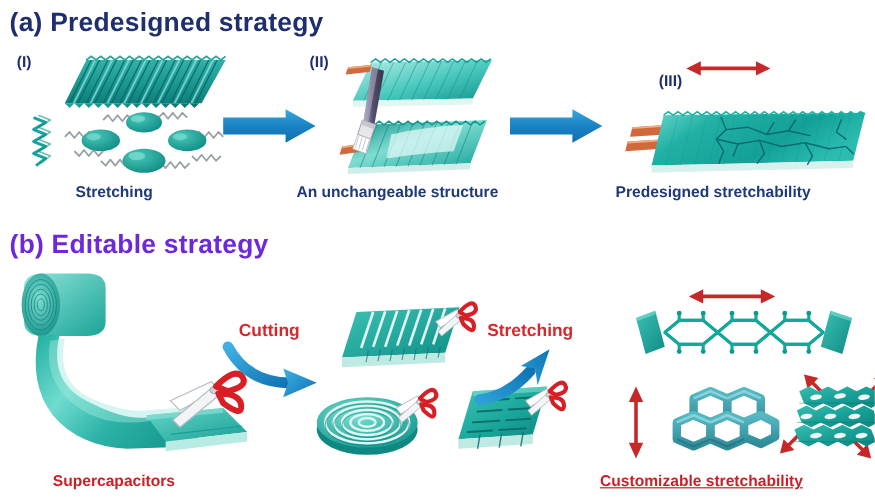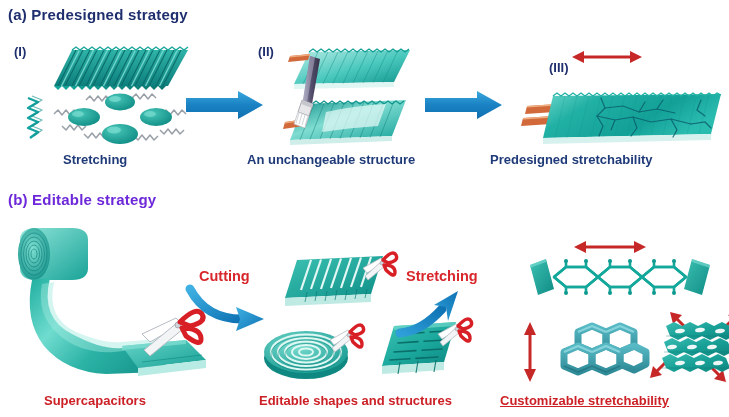--- a/index.html
+++ b/index.html
@@ -6,21 +6,21 @@
   body{
     width:729px;height:417px;position:relative;overflow:hidden;
     font-family:"Liberation Sans", sans-serif;
     background:#ffffff;
   }
   .fig{position:absolute;inset:0;}
   .abs{position:absolute;}
 
   
   .panel-title{
-    font-size:15px;font-weight:bold;letter-spacing:.2px;white-space:nowrap;
+    font-size:22px;font-weight:bold;letter-spacing:.2px;white-space:nowrap;
   }
   .title-a{color:#1f2f6e;}
   .title-b{color:#6d28d9;}
   .roman{
     font-size:13px;font-weight:bold;color:#1f2f6e;white-space:nowrap;
   }
   .caption{
     font-size:13px;font-weight:bold;white-space:nowrap;
   }
   .cap-blue{color:#1f3a78;}
@@ -281,21 +281,21 @@
         <path d="M152,27 L158,18"></path>
         <path d="M166,37 L172,48 L168,55"></path>
         <path d="M186,42 L200,40 L206,46"></path>
         <path d="M110,38 L106,48"></path>
         <path d="M134,30 L140,20"></path>
         <path d="M196,18 L192,28 L200,34"></path>
       </g>
     </svg>
   </div>
 
-  <div class="abs caption cap-blue" style="left:490px;top:152px;">Predesigned stretchability</div>
+  <div class="abs caption cap-blue" style="left:513px;top:152px;">Predesigned stretchability</div>
 
   <div class="abs panel-title title-b" style="left:8px;top:191px;">(b)  Editable strategy</div>
 
   <div class="abs" style="left:10px;top:222px;">
     <svg width="200" height="160" viewBox="0 0 200 160">
       <defs>
         <linearGradient id="ribbon" x1="0" y1="0" x2="1" y2="0.6">
           <stop offset="0" stop-color="#1fae9f"></stop>
             <stop offset="0.35" stop-color="#6fdccf"></stop>
           <stop offset="0.65" stop-color="#2cb3a6"></stop>
@@ -472,21 +472,20 @@
       <g>
         <polygon points="66,16 84,6 87,11 70,21" fill="#ffffff" stroke="#b6bcc4" stroke-width=".8"></polygon>
         <polygon points="68,24 85,9 88,14 71,28" fill="#f2f4f6" stroke="#b6bcc4" stroke-width=".8"></polygon>
         <circle cx="85" cy="11" r="2" fill="#cfd4da" stroke="#9aa1a9" stroke-width=".6"></circle>
         <path d="M86,8 Q96,-3 99,3 Q102,9 91,11 Z" fill="none" stroke="#d81f26" stroke-width="3.4" stroke-linejoin="round"></path>
         <path d="M87,13 Q98,13 98,20 Q98,27 89,18 Z" fill="none" stroke="#d81f26" stroke-width="3.4" stroke-linejoin="round"></path>
       </g>
     </svg>
   </div>
 
-  <div class="abs caption cap-red" style="left:259px;top:393px;">Editable shapes and structures</div>
 
   <div class="abs proc-label" style="left:406px;top:268px;">Stretching</div>
   <div class="abs" style="left:398px;top:285px;">
     <svg width="86" height="52" viewBox="0 0 86 52">
       <defs>
         <linearGradient id="curvB" x1="0" y1="1" x2="1" y2="0">
           <stop offset="0" stop-color="#2e9fd8"></stop>
             <stop offset="1" stop-color="#0f73b4"></stop>
         </linearGradient>
       </defs>

